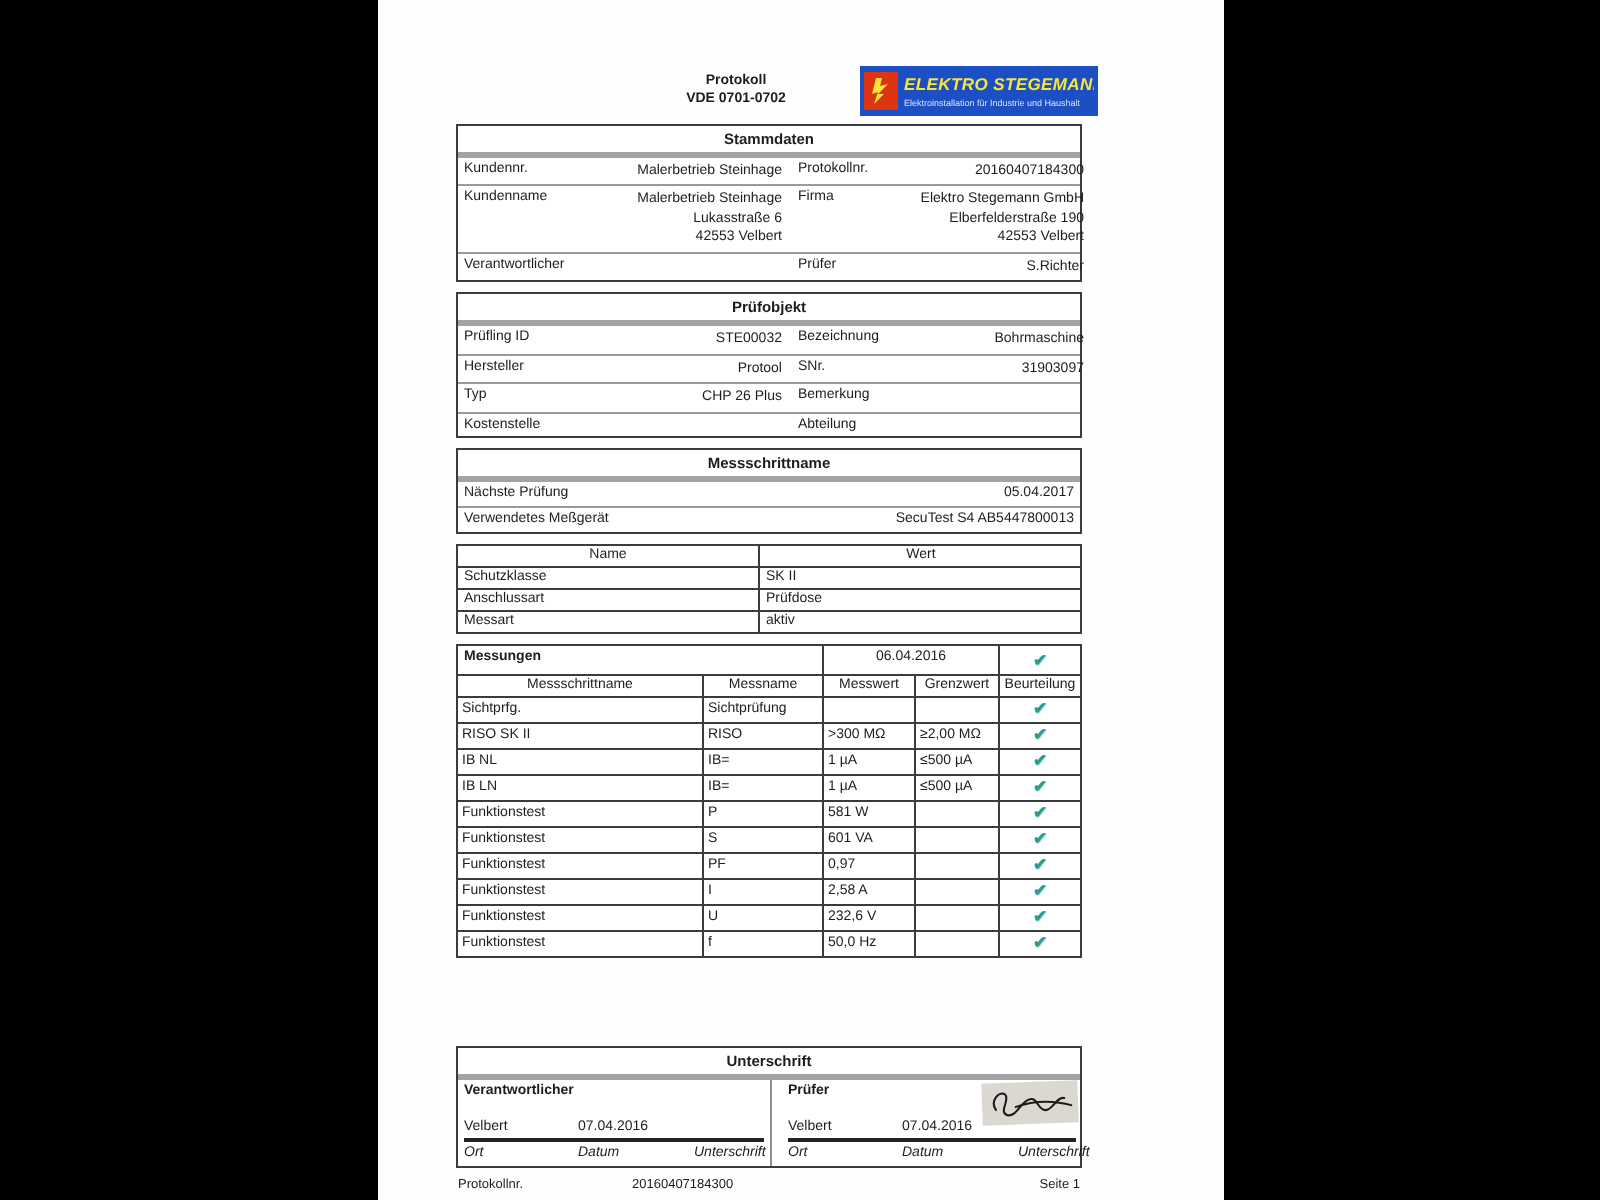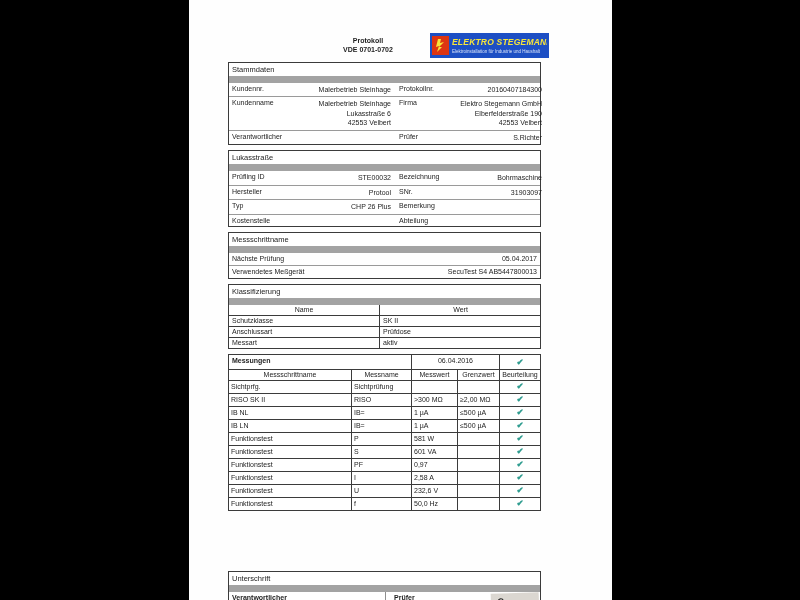--- a/index.html
+++ b/index.html
@@ -11,21 +11,21 @@
   .doc-title{position:absolute;top:36px;left:0;width:280px;text-align:center;font-weight:600;line-height:9px;}
   .logo{position:absolute;top:33px;left:202px;width:119px;height:25px;background:#1d4fc4;
     display:flex;align-items:center;box-sizing:border-box;padding:2px;}
   .logo-icon{width:17px;height:19px;background:#dd3512;margin-right:3px;flex:none;
     display:flex;align-items:center;justify-content:center;}
   .logo-txt{display:flex;flex-direction:column;overflow:hidden;}
   .logo-name{color:#f8e53a;font-weight:bold;font-style:italic;font-size:8.5px;letter-spacing:.2px;white-space:nowrap;}
   .logo-tag{color:#d8e2f8;font-size:4.5px;white-space:nowrap;margin-top:1.5px;}
   
   .box{border:1px solid #3b3b3b;margin-bottom:5px;background:#fff;box-sizing:border-box;}
-  .box-h{font-weight:normal;font-size:7.5px;padding:2px 3px;border-bottom:7px solid #a3a3a3;}
+  .box-h{font-weight:bold;font-size:7.5px;padding:2px 3px;border-bottom:3px solid #a3a3a3;text-align:center;}
   
   .pair{display:grid;grid-template-columns:75px 87px 5px 63px 83px;padding:2px 0;align-items:start;}
   .pair:not(:last-child){border-bottom:1px solid #9a9a9a;}
   .pl{padding-left:3px;}
   .pv{text-align:right;white-space:pre-line;line-height:1.35;}
   
   .srow{display:flex;justify-content:space-between;padding:2.5px 3px;}
   .srow:not(:last-child){border-bottom:1px solid #9a9a9a;}
   
   .k-head,.k-row{display:grid;grid-template-columns:150px 162px;}
@@ -41,21 +41,21 @@
   .m-head div{text-align:center;padding:1.5px 0;border-left:1px solid #3b3b3b;}
   .m-head div:first-child{border-left:none;}
   .m-head{border-bottom:1px solid #3b3b3b;}
   .m-row{border-bottom:1px solid #3b3b3b;height:12px;line-height:11px;}
   .m-row:last-child{border-bottom:none;}
   .mc{padding:0 2px;border-left:1px solid #3b3b3b;overflow:hidden;}
   .mc:first-child{border-left:none;}
   .ctr{text-align:center;}
   .checkmark{color:#2e9c8f;font-weight:bold;font-size:8.5px;text-shadow:.4px .4px 0 #bfe0db;}
   
-  .sig-box{margin-top:60px;}
+  .sig-box{margin-top:44px;}
   .sig-body{display:grid;grid-template-columns:156px 156px;}
   .sig-half{padding:2px 3px 1px 3px;position:relative;}
   .sig-half+.sig-half{border-left:1px solid #8f8f8f;padding-left:8px;}
   .sig-role{font-weight:bold;margin-bottom:3px;}
   .sig-vals{display:grid;grid-template-columns:57px 58px 1fr;height:15px;align-items:end;
     border-bottom:2px solid #222;padding-bottom:2px;}
   .sig-lbls{display:grid;grid-template-columns:57px 58px 1fr;font-style:italic;padding-top:2px;padding-bottom:2px;}
   .sig-mark{position:absolute;top:1px;right:2px;width:48px;height:21px;
     background:rgba(176,166,152,.45);transform:rotate(-2deg);}
   
@@ -110,21 +110,21 @@
       <div class="pair">
         <div class="pl">Verantwortlicher</div>
         <div class="pv"></div>
           <div></div>
         <div class="pl">Prüfer</div>
         <div class="pv">S.Richter</div>
       </div>
     </div>
 
     <div class="box">
-      <div class="box-h">Lukasstraße</div>
+      <div class="box-h">Prüfobjekt</div>
       <div class="pair">
         <div class="pl">Prüfling ID</div>
         <div class="pv">STE00032</div>
           <div></div>
         <div class="pl">Bezeichnung</div>
         <div class="pv">Bohrmaschine</div>
       </div>
       <div class="pair">
         <div class="pl">Hersteller</div>
         <div class="pv">Protool</div>
@@ -154,21 +154,20 @@
         <span>Nächste Prüfung</span>
         <span>05.04.2017</span>
       </div>
       <div class="srow">
         <span>Verwendetes Meßgerät</span>
         <span>SecuTest S4 AB5447800013</span>
       </div>
     </div>
 
     <div class="box">
-      <div class="box-h">Klassifizierung</div>
       <div class="k-head">
         <div>Name</div>
         <div>Wert</div>
       </div>
       <div class="k-row">
         <div>Schutzklasse</div>
         <div>SK II</div>
       </div>
       <div class="k-row">
         <div>Anschlussart</div>

